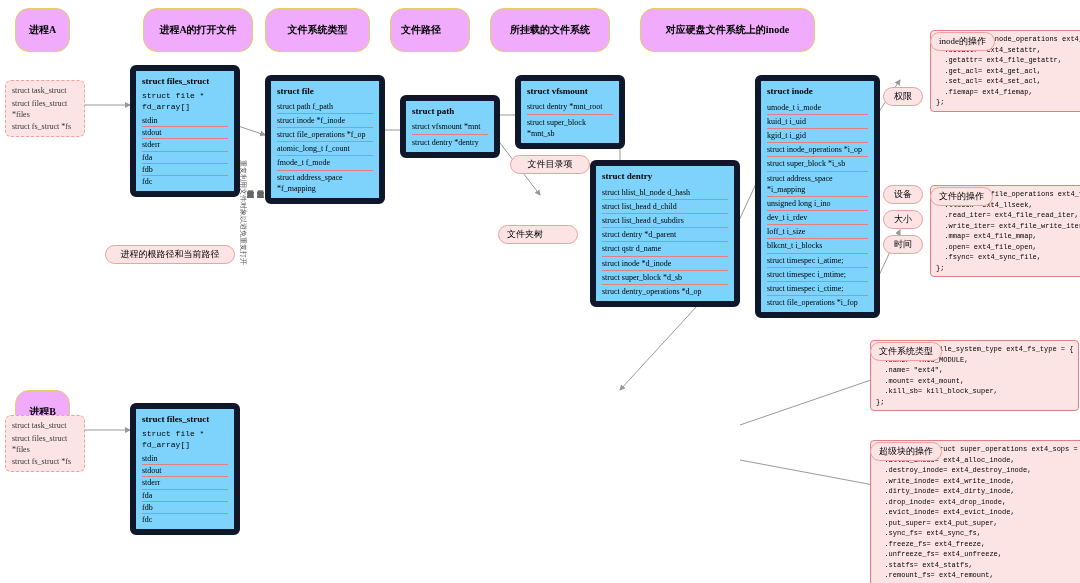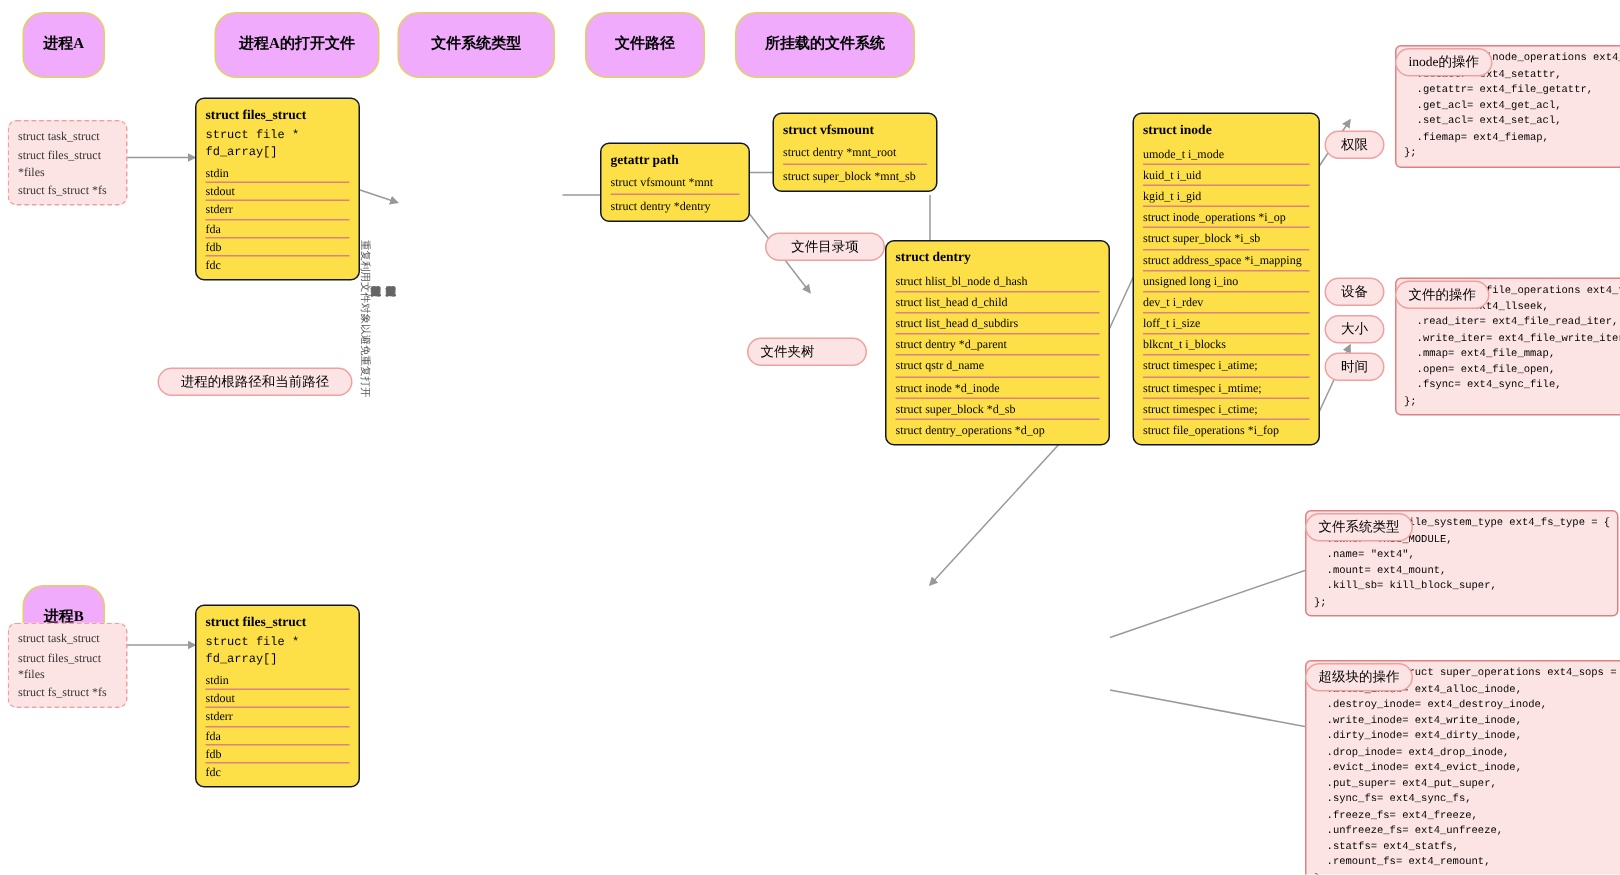--- a/index.html
+++ b/index.html
@@ -19,22 +19,22 @@
       background: #fff;
     }
     .box {
       position: absolute;
       border-radius: 6px;
       padding: 4px 6px;
       font-size: 9px;
       line-height: 1.4;
     }
     .box-pink {
-      background: #fde047;
-      border: 1px solid #0f172a;
+      background: #7dd3fc;
+      border: 6px solid #0f172a;
     }
     .box-pink-dashed {
       background: #fce4e4;
       border: 1.5px dashed #f0a0a0;
     }
     .box-yellow {
       background: #f0abfc;
       border: 1px solid #e0d060;
       border-radius: 14px;
       padding: 14px 10px;
@@ -104,22 +104,23 @@
     <line x1="740" y1="425" x2="900" y2="370" stroke="#999" stroke-width="1" marker-end="url(#arrow)"></line>
 
     <line x1="740" y1="460" x2="900" y2="490" stroke="#999" stroke-width="1" marker-end="url(#arrow)"></line>
 
     <line x1="57" y1="430" x2="130" y2="430" stroke="#999" stroke-width="1" marker-end="url(#arrow)"></line>
   </svg>
 
   <div class="box box-yellow" style="left:15px;top:8px;width:55px;text-align:center;">进程A</div>
   <div class="box box-yellow" style="left:143px;top:8px;width:110px;text-align:center;">进程A的打开文件</div>
   <div class="box box-yellow" style="left:265px;top:8px;width:105px;text-align:center;">文件系统类型</div>
-  <div class="box box-yellow" style="left:390px;top:8px;width:80px;text-align:center;">文件路径</div>
+  <div class="box box-yellow" style="left:390px;top:8px;width:80px;text-align:left;">文件路径</div>
   <div class="box box-yellow" style="left:490px;top:8px;width:120px;text-align:center;">所挂载的文件系统</div>
+  <div class="box box-yellow" style="left:640px;top:8px;width:175px;text-align:center;">对应硬盘文件系统上的inode</div>
 
   <div class="box box-pink-dashed" style="left:5px;top:80px;width:80px;">
     <div class="small-text">struct task_struct</div>
     <div class="small-text" style="margin-top:2px;">struct files_struct *files</div>
     <div class="small-text">struct fs_struct *fs</div>
   </div>
 
   <div class="box box-pink" style="left:130px;top:65px;width:110px;">
     <div style="font-size:9px;font-weight:bold;margin-bottom:2px;">struct files_struct</div>
     <div style="font-size:8px;font-family:'Courier New',monospace;">struct file *
@@ -130,26 +131,36 @@
       <div style="font-size:8px;border-bottom:1px solid #e08080;">stderr</div>
       <div style="font-size:8px;border-bottom:1px solid #e08080;">fda</div>
       <div style="font-size:8px;border-bottom:1px solid #e08080;">fdb</div>
       <div style="font-size:8px;">fdc</div>
     </div>
   </div>
 
   <div class="box box-label" style="left:105px;top:245px;width:130px;text-align:center;">进程的根路径和当前路径</div>
 
 
+  <div class="box box-pink" style="left:265px;top:75px;width:120px;">
+    <div style="font-size:9px;font-weight:bold;margin-bottom:3px;">struct file</div>
+    <div style="font-size:8px;border-bottom:1px solid #e08080;padding-bottom:1px;">struct path f_path</div>
+    <div style="font-size:8px;border-bottom:1px solid #e08080;padding:1px 0;">struct inode *f_inode</div>
+    <div style="font-size:8px;border-bottom:1px solid #e08080;padding:1px 0;">struct file_operations *f_op</div>
+    <div style="font-size:8px;border-bottom:1px solid #e08080;padding:1px 0;">atomic_long_t f_count</div>
+    <div style="font-size:8px;border-bottom:1px solid #e08080;padding:1px 0;">fmode_t f_mode</div>
+    <div style="font-size:8px;padding-top:1px;">struct address_space
+*f_mapping</div>
+  </div>
 
   <div style="position:absolute;left:245px;top:185px;font-size:7px;color:#666;writing-mode:vertical-rl;">重复利用文件对象以避免重复打开</div>
   <div style="position:absolute;left:255px;top:185px;font-size:7px;color:#666;writing-mode:vertical-rl;">重复利用文件对象以避免重复打开</div>
 
   <div class="box box-pink" style="left:400px;top:95px;width:100px;">
-    <div style="font-size:9px;font-weight:bold;margin-bottom:3px;">getattr path</div>
+    <div style="font-size:9px;font-weight:bold;margin-bottom:3px;">struct path</div>
     <div style="font-size:8px;border-bottom:1px solid #e08080;padding-bottom:2px;">struct vfsmount *mnt</div>
     <div style="font-size:8px;padding-top:2px;">struct dentry *dentry</div>
   </div>
 
   <div class="box box-pink" style="left:515px;top:75px;width:110px;">
     <div style="font-size:9px;font-weight:bold;margin-bottom:3px;">struct vfsmount</div>
     <div style="font-size:8px;border-bottom:1px solid #e08080;padding-bottom:2px;">struct dentry *mnt_root</div>
     <div style="font-size:8px;padding-top:2px;">struct super_block *mnt_sb</div>
   </div>
 

